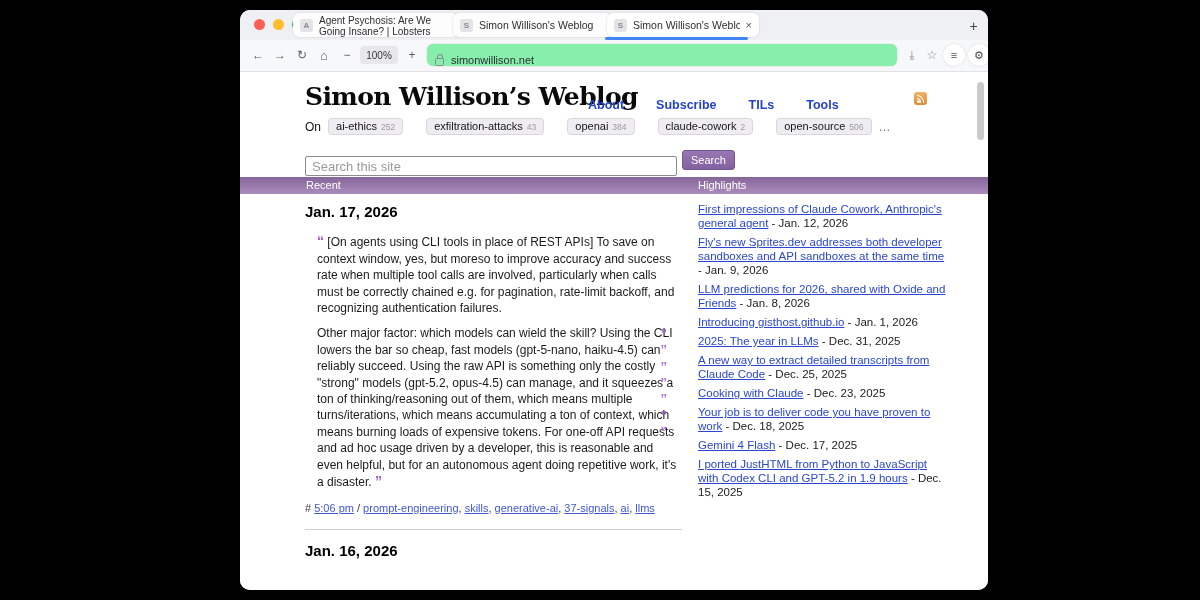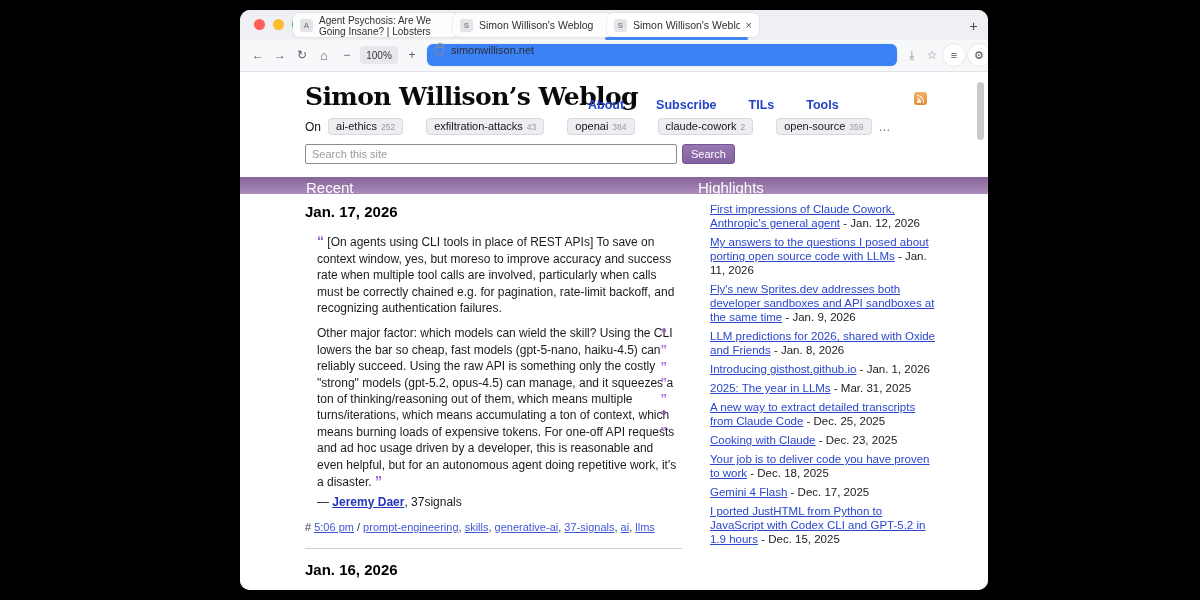--- a/index.html
+++ b/index.html
@@ -22,21 +22,21 @@
   .tab2{left:213px;width:146px;}
   .tab3{left:367px;width:138px;background:#fff;}
   .tab3 .close{margin-left:auto;color:#55555c;font-size:11px;padding-left:6px;}
   .activeline{position:absolute;top:27px;left:365px;width:143px;height:3px;background:#4285f4;border-radius:2px;}
   .newtab{position:absolute;left:723px;top:5px;width:21px;height:21px;border-radius:5px;color:#45454b;font-size:14px;display:flex;align-items:center;justify-content:center;}
 
   
   .toolbar{position:absolute;top:30px;left:0;width:100%;height:31px;background:#f7f8fa;border-bottom:1px solid #e2e2e6;}
   .tbtn{position:absolute;top:5px;width:20px;height:20px;color:#5c5c64;font-size:12px;display:flex;align-items:center;justify-content:center;}
   .zoompill{position:absolute;left:120px;top:6px;width:38px;height:18px;background:#e7e7ec;border-radius:4px;color:#37373c;font-size:10px;display:flex;align-items:center;justify-content:center;}
-  .urlbar{position:absolute;left:187px;top:4px;width:470px;height:22px;background:#3b82f6;border-radius:6px;box-shadow:0 0 2px rgba(0,0,0,.15);display:flex;align-items:flex-start;padding:0 8px;box-sizing:border-box;}
+  .urlbar{position:absolute;left:187px;top:4px;width:470px;height:22px;background:#86efac;border-radius:6px;box-shadow:0 0 2px rgba(0,0,0,.15);display:flex;align-items:flex-end;padding:0 8px;box-sizing:border-box;}
   .lock{width:7px;height:6px;border:1.5px solid #8a8a92;border-radius:1.5px;position:relative;margin-right:7px;margin-top:3px;}
   .lock:before{content:"";position:absolute;left:0.5px;top:-5px;width:4px;height:4px;border:1.5px solid #8a8a92;border-bottom:none;border-radius:4px 4px 0 0;}
   .urltext{font-size:11px;color:#2e2e33;}
   .circlebtn{position:absolute;top:4px;width:22px;height:22px;background:#fff;border-radius:50%;box-shadow:0 0 2px rgba(0,0,0,.18);color:#4c4c52;font-size:11px;display:flex;align-items:center;justify-content:center;}
 
   
   .content{position:absolute;top:62px;left:0;right:0;bottom:0;background:#fff;overflow:hidden;}
   .scrollthumb{position:absolute;right:4px;top:10px;width:7px;height:58px;background:#c9c9ce;border-radius:4px;}
 
   .site-title{position:absolute;left:65px;top:10px;margin:0;font-family:"DejaVu Serif","Liberation Serif",serif;font-size:25px;font-weight:bold;letter-spacing:-0.6px;color:#0a0a0a;}
@@ -47,45 +47,45 @@
   .rss .dot{left:2.5px;bottom:2.5px;width:3px;height:3px;background:#fff;border-radius:50%;}
   .rss .a1{left:2.5px;bottom:2.5px;width:3.5px;height:3.5px;border:solid #fff;border-width:1.8px 1.8px 0 0;border-radius:0 100% 0 0;}
   .rss .a2{left:2.5px;bottom:2.5px;width:6.5px;height:6.5px;border:solid #fff;border-width:1.8px 1.8px 0 0;border-radius:0 100% 0 0;}
 
   .tagsrow{position:absolute;left:65px;top:46px;display:flex;align-items:center;gap:7px;font-size:12px;color:#111;}
   .pill{background:#efedf2;border:1px solid #d9d6de;border-radius:4px;padding:1px 7px 2px;font-size:11px;color:#161618;display:flex;align-items:baseline;gap:4px;white-space:nowrap;}
   .pill .cnt{font-size:8.5px;color:#9b99a2;}
   .more{color:#6b6b73;font-size:12px;}
 
   .searchrow{position:absolute;left:65px;top:72px;display:flex;align-items:center;}
-  .searchinput{width:358px;height:18px;border:1px solid #8b8b90;border-radius:2px;font-size:11px;color:#333;padding:0 6px;font-family:"Liberation Sans",sans-serif;}
+  .searchinput{width:358px;height:18px;border:1px solid #8b8b90;border-radius:2px;font-size:13px;color:#333;padding:0 6px;font-family:"Liberation Sans",sans-serif;margin-top:12px;}
   .searchinput::placeholder{color:#9a9aa0;}
   .searchbtn{margin-left:5px;height:20px;background:linear-gradient(#9877b2,#83619f);color:#fff;border:1px solid #745693;border-radius:3px;font-size:11px;padding:0 8px;font-family:"Liberation Sans",sans-serif;}
 
   .colbar{position:absolute;left:0;top:105px;width:100%;height:17px;background:linear-gradient(#86659a,#ab8cbb);}
-  .colbar .lbl{position:absolute;top:2px;font-size:15px;color:#fff;}
+  .colbar .lbl{position:absolute;top:2px;font-size:11px;color:#fff;}
   .lbl.recent{left:66px;}
   .lbl.highlights{left:458px;}
 
   .main{position:absolute;left:65px;top:122px;width:377px;font-size:12px;line-height:16.4px;color:#1b1b1e;}
   .date-h{font-size:15px;font-weight:bold;color:#000;margin:10px 0 0;}
   .bq{margin:13px 0 0 12px;width:362px;}
   .bq p{margin:0 0 9px;}
   .qm{color:#9a5fd3;font-weight:bold;font-size:14px;}
   .p2wrap{position:relative;}
   .qa{position:absolute;right:12px;color:#9a5fd3;font-weight:bold;font-size:13px;opacity:.85;}
   .attr{margin:3px 0 0 12px;}
   .attr .alink{color:#2235bb;font-weight:bold;text-decoration:underline;}
   .meta{margin:9px 0 0;font-size:11px;color:#3c3c44;}
   .meta .mlink{color:#4257d6;text-decoration:underline;}
   .mainhr{border:none;border-top:1px solid #cfcfd2;margin:13px 0 0;}
   .entrypara{margin:11px 0 0;}
 
   .sidebar{position:absolute;left:458px;top:130px;width:250px;font-size:11.5px;line-height:14px;}
-  .hl{margin:0 12px 5px;}
+  .hl{margin:0 0 5px;}
   .hl .t{color:#2b47cb;text-decoration:underline;}
   .hl .d{color:#1b1b1e;}
 </style>
 </head>
 <body>
 
 <div class="window">
 
   <div class="tabbar">
     <div class="lights">
@@ -166,21 +166,21 @@
             <span class="cnt">384</span>
           </span>
 
           <span class="pill">
             <span>claude-cowork</span>
             <span class="cnt">2</span>
           </span>
 
           <span class="pill">
             <span>open-source</span>
-            <span class="cnt">359</span>
+            <span class="cnt">506</span>
           </span>
         </span>
       <span class="more">…</span>
     </div>
 
     <div class="searchrow">
       <input class="searchinput" placeholder="Search this site" style="">
       <button class="searchbtn">Search</button>
     </div>
 
@@ -199,66 +199,59 @@
           <span class="qa" style="top:1px">”</span>
           <span class="qa" style="top:17px">”</span>
           <span class="qa" style="top:34px">”</span>
           <span class="qa" style="top:50px">”</span>
           <span class="qa" style="top:66px">”</span>
           <span class="qa" style="top:83px">”</span>
           <span class="qa" style="top:99px">”</span>
         </div>
       </div>
 
-      <div class="attr">
-        <span>— </span><span class="alink">Jeremy Daer</span><span>, 37signals</span>
-      </div>
 
       <div class="meta">
         <span># </span><span class="mlink">5:06 pm</span><span> / </span><span><span><span class="mlink">prompt-engineering</span><span>, </span></span><span><span class="mlink">skills</span><span>, </span></span><span><span class="mlink">generative-ai</span><span>, </span></span><span><span class="mlink">37-signals</span><span>, </span></span><span><span class="mlink">ai</span><span>, </span></span><span><span class="mlink">llms</span><span></span></span></span>
       </div>
 
       <hr class="mainhr">
 
       <h2 class="date-h" style="margin-top:13px">Jan. 16, 2026</h2>
 
       <p class="entrypara"></p>
 
     </div>
 
     <div class="sidebar">
 
         <div class="hl">
           <span class="t">First impressions of Claude Cowork, Anthropic's general agent</span>
           <span class="d">- Jan. 12, 2026</span>
         </div>
 
-        <div class="hl">
-          <span class="t">My answers to the questions I posed about porting open source code with LLMs</span>
-          <span class="d">- Jan. 11, 2026</span>
-        </div>
 
         <div class="hl">
           <span class="t">Fly's new Sprites.dev addresses both developer sandboxes and API sandboxes at the same time</span>
           <span class="d">- Jan. 9, 2026</span>
         </div>
 
         <div class="hl">
           <span class="t">LLM predictions for 2026, shared with Oxide and Friends</span>
           <span class="d">- Jan. 8, 2026</span>
         </div>
 
         <div class="hl">
           <span class="t">Introducing gisthost.github.io</span>
           <span class="d">- Jan. 1, 2026</span>
         </div>
 
         <div class="hl">
           <span class="t">2025: The year in LLMs</span>
-          <span class="d">- Mar. 31, 2025</span>
+          <span class="d">- Dec. 31, 2025</span>
         </div>
 
 
         <div class="hl">
           <span class="t">A new way to extract detailed transcripts from Claude Code</span>
           <span class="d">- Dec. 25, 2025</span>
         </div>
 
         <div class="hl">
           <span class="t">Cooking with Claude</span>

